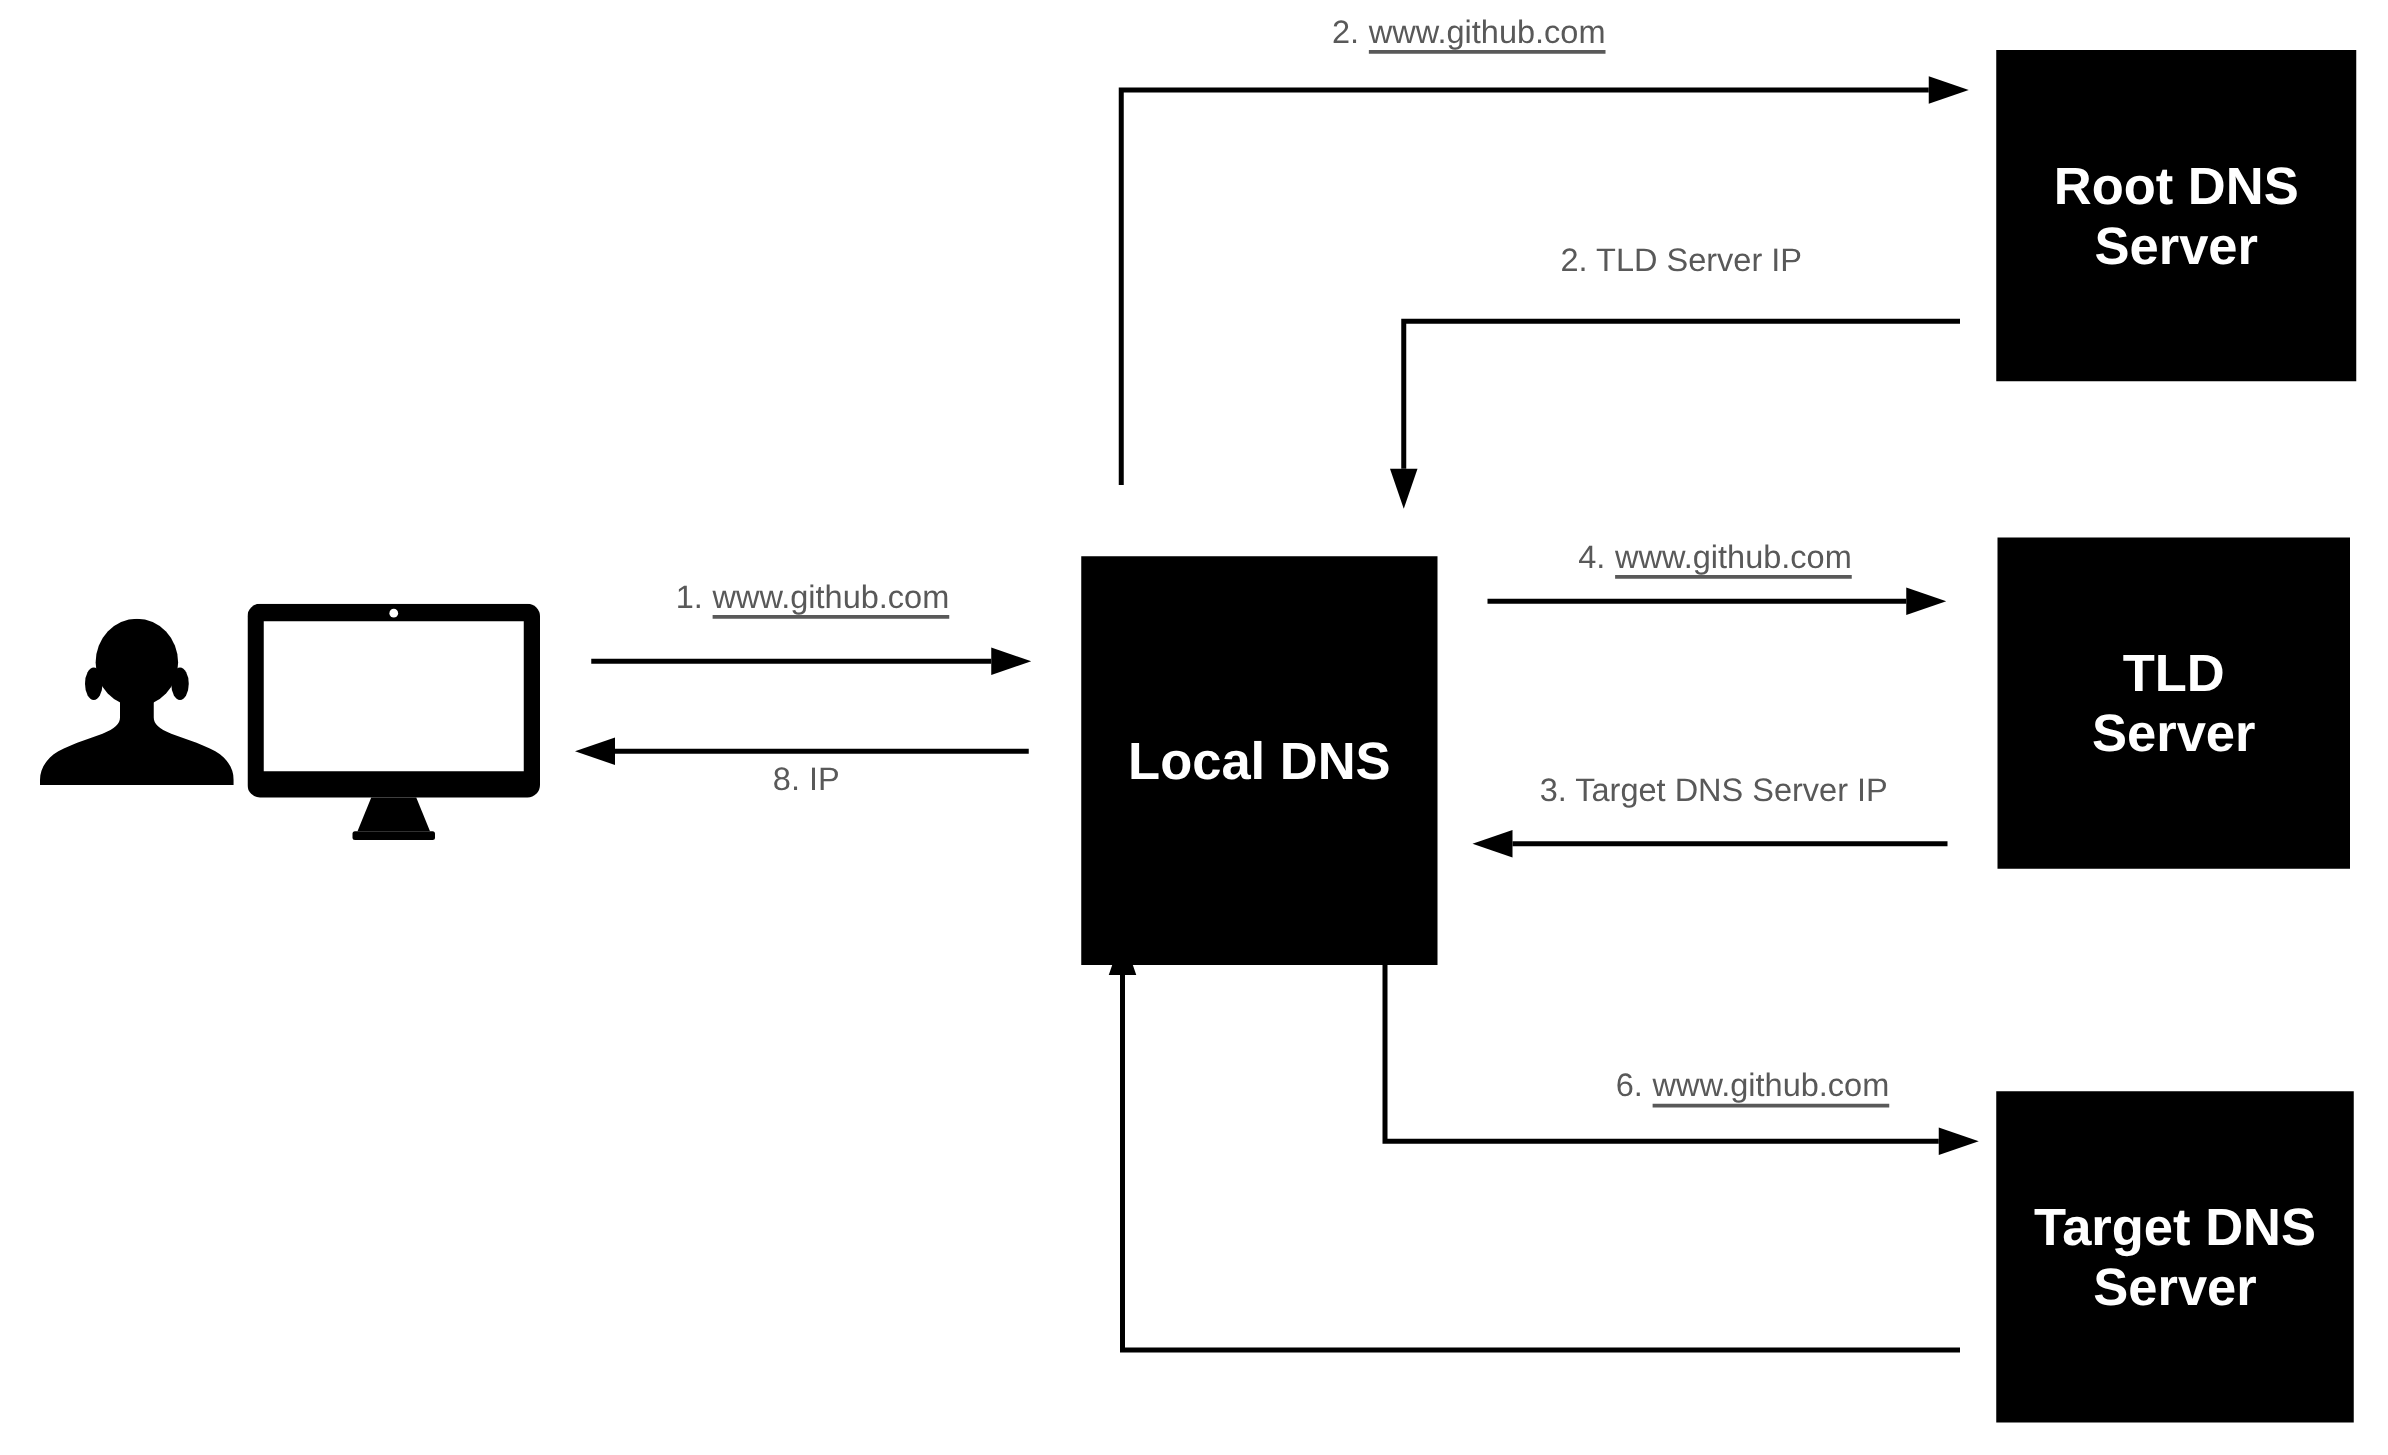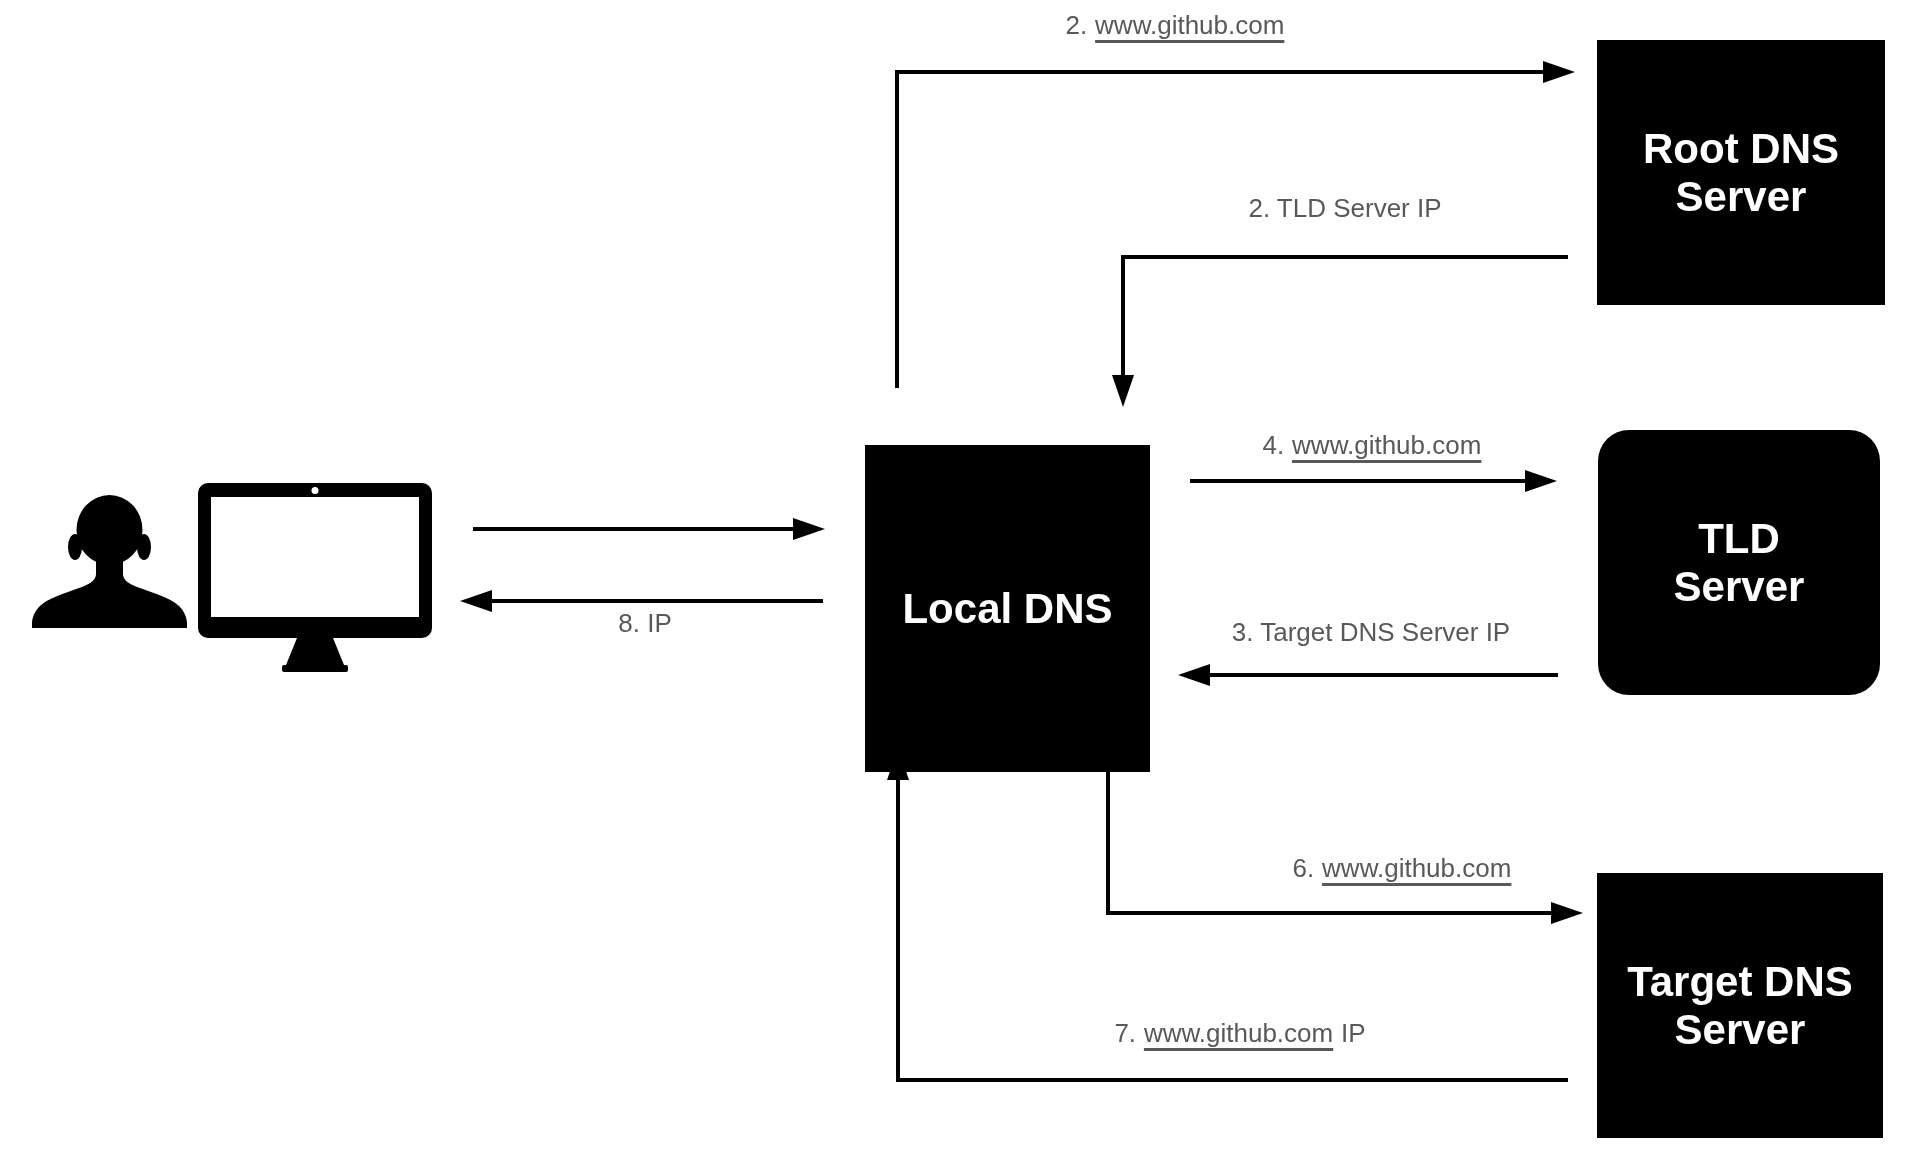--- a/index.html
+++ b/index.html
@@ -136,38 +136,38 @@
   <div class="node" style="left:865px; top:445px; width:285px; height:327px;">
     <div class="node-line">Local DNS</div>
     <div class="node-line"></div>
   </div>
 
   <div class="node" style="left:1597px; top:40px; width:288px; height:265px;">
     <div class="node-line">Root DNS</div>
     <div class="node-line">Server</div>
   </div>
 
-  <div class="node" style="left:1598px; top:430px; width:282px; height:265px;border-radius:31px;">
+  <div class="node" style="left:1598px; top:430px; width:282px; height:265px;">
     <div class="node-line">TLD</div>
     <div class="node-line">Server</div>
   </div>
 
   <div class="node" style="left:1597px; top:873px; width:286px; height:265px;">
     <div class="node-line">Target DNS</div>
     <div class="node-line">Server</div>
   </div>
 
+  <div class="msg" style="left:650px; top:462px;"><span class="pre">1.</span><span class="u">www.github.com</span><span class="suf"></span></div>
 
   <div class="msg" style="left:1175px; top:10px;"><span class="pre">2.</span><span class="u">www.github.com</span><span class="suf"></span></div>
 
   <div class="msg" style="left:1345px; top:193px;"><span class="pre">2. TLD Server IP</span><span class="u"></span><span class="suf"></span></div>
 
   <div class="msg" style="left:1372px; top:430px;"><span class="pre">4.</span><span class="u">www.github.com</span><span class="suf"></span></div>
 
   <div class="msg" style="left:1371px; top:617px;"><span class="pre">3. Target DNS Server IP</span><span class="u"></span><span class="suf"></span></div>
 
   <div class="msg" style="left:1402px; top:853px;"><span class="pre">6.</span><span class="u">www.github.com</span><span class="suf"></span></div>
 
-  <div class="msg" style="left:1240px; top:1018px;"><span class="pre">7.</span><span class="u">www.github.com</span><span class="suf">IP</span></div>
 
   <div class="msg" style="left:645px; top:608px;"><span class="pre">8. IP</span><span class="u"></span><span class="suf"></span></div>
 
 </div>
 
 </body></html>

